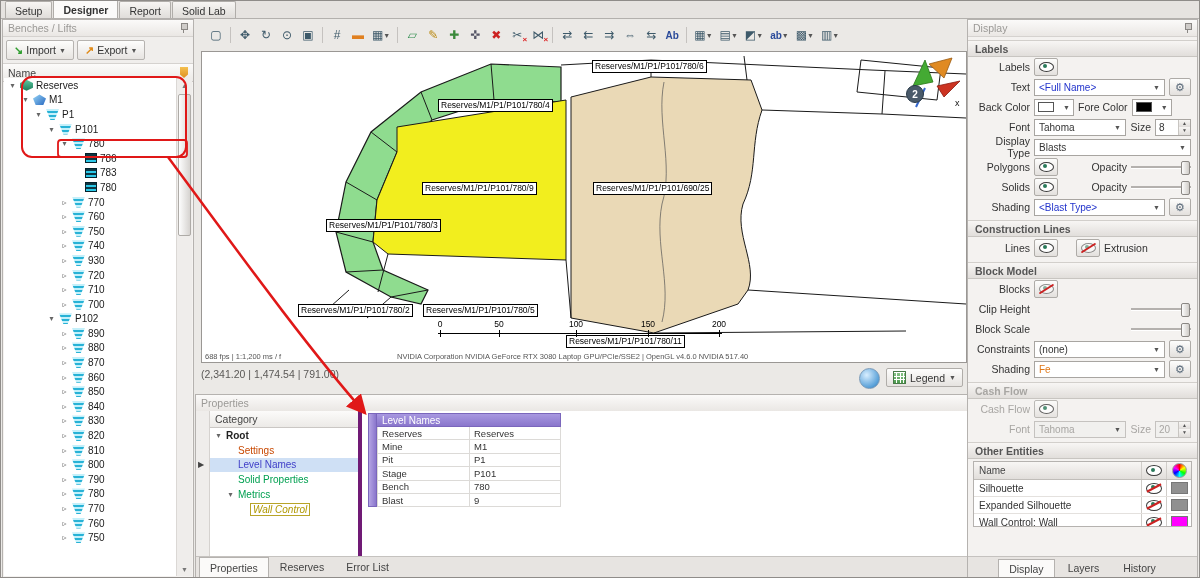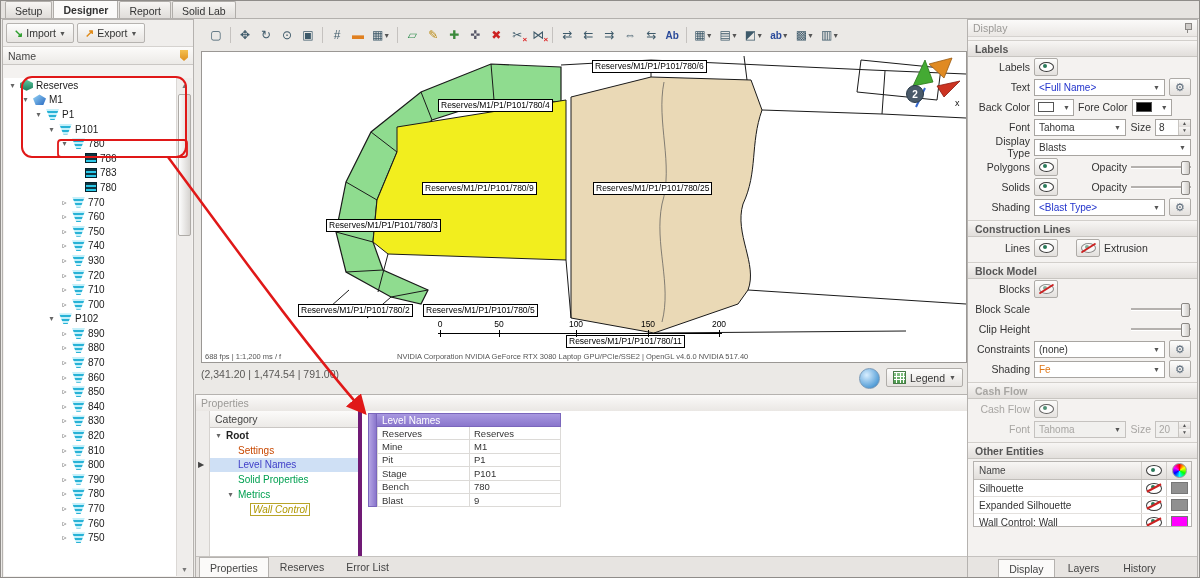--- a/index.html
+++ b/index.html
@@ -136,20 +136,24 @@
 <div id="app">
 
   <div class="main-tabs" id="mainTabs">
       <div class="mtab">Setup</div>
       <div class="mtab active">Designer</div>
       <div class="mtab">Report</div>
       <div class="mtab">Solid Lab</div>
     </div>
 
   <div class="left-panel">
+    <div class="panel-header">
+      <span>Benches / Lifts</span>
+      <span class="pin-icon"></span>
+    </div>
     <div class="lp-toolbar">
       <button class="ie-btn">
         <span class="arr-in">↘</span>
         <span>Import</span>
         <span class="caret">▼</span>
       </button>
       <button class="ie-btn">
         <span class="arr-out">↗</span>
         <span>Export</span>
         <span class="caret">▼</span>
@@ -459,21 +463,21 @@
         <circle cx="713" cy="42" r="8.5" fill="#4a5a6a" stroke="#2a3a48"></circle>
         <text x="713" y="46" text-anchor="middle" font-size="10" font-weight="bold" fill="#fff">2</text>
         <text x="753" y="54" font-size="9" fill="#111">x</text>
       </g>
     </svg>
     <div id="mapLabels">
         <div class="maplabel" style="left: 390px; top: 8px;">Reserves/M1/P1/P101/780/6</div>
         <div class="maplabel" style="left: 236px; top: 47px;">Reserves/M1/P1/P101/780/4</div>
         <div class="maplabel" style="left: 124px; top: 127px; margin-top: 40px;">Reserves/M1/P1/P101/780/3</div>
         <div class="maplabel" style="left: 220px; top: 130px;">Reserves/M1/P1/P101/780/9</div>
-        <div class="maplabel" style="left: 391px; top: 130px;">Reserves/M1/P1/P101/780/25</div>
+        <div class="maplabel" style="left: 391px; top: 130px;">Reserves/M1/P1/P101/690/25</div>
         <div class="maplabel" style="left: 96px; top: 252px;">Reserves/M1/P1/P101/780/2</div>
         <div class="maplabel" style="left: 221px; top: 252px;">Reserves/M1/P1/P101/780/5</div>
         <div class="maplabel" style="left: 364px; top: 283px;">Reserves/M1/P1/P101/780/11</div>
       </div>
     <div class="scalebar">
       <span class="sb-line"></span>
       <span id="sbTicks"><span class="sb-lbl" style="left: 2px;">0</span><span class="sb-tick" style="left: 2px;"></span><span class="sb-lbl" style="left: 61px;">50</span><span class="sb-tick" style="left: 61px;"></span><span class="sb-lbl" style="left: 138px;">100</span><span class="sb-tick" style="left: 138px;"></span><span class="sb-lbl" style="left: 210px;">150</span><span class="sb-tick" style="left: 210px;"></span><span class="sb-lbl" style="left: 281px;">200</span><span class="sb-tick" style="left: 281px;"></span></span>
     </div>
     <div class="fps">688 fps | 1:1,200 ms / f</div>
     <div class="gpu">NVIDIA Corporation NVIDIA GeForce RTX 3080 Laptop GPU/PCIe/SSE2 | OpenGL v4.6.0 NVIDIA 517.40</div>
@@ -674,27 +678,27 @@
     <div class="grp">
         <span>Block Model</span>
       </div>
     <div class="drow">
       <span class="dlbl">Blocks</span>
       <button class="eye-btn off">
           <span class="eye"></span>
         </button>
     </div>
     <div class="drow">
-      <span class="dlbl">Block Scale</span>
+      <span class="dlbl">Clip Height</span>
       <div class="slider" style="margin-left:auto">
           <span class="sl-thumb"></span>
         </div>
     </div>
     <div class="drow">
-      <span class="dlbl">Clip Height</span>
+      <span class="dlbl">Block Scale</span>
       <div class="slider" style="margin-left:auto">
           <span class="sl-thumb"></span>
         </div>
     </div>
     <div class="drow">
       <span class="dlbl">Constraints</span>
       <div class="dd w-flex">
         <span>(none)</span>
         <span class="caret">▼</span>
       </div>

